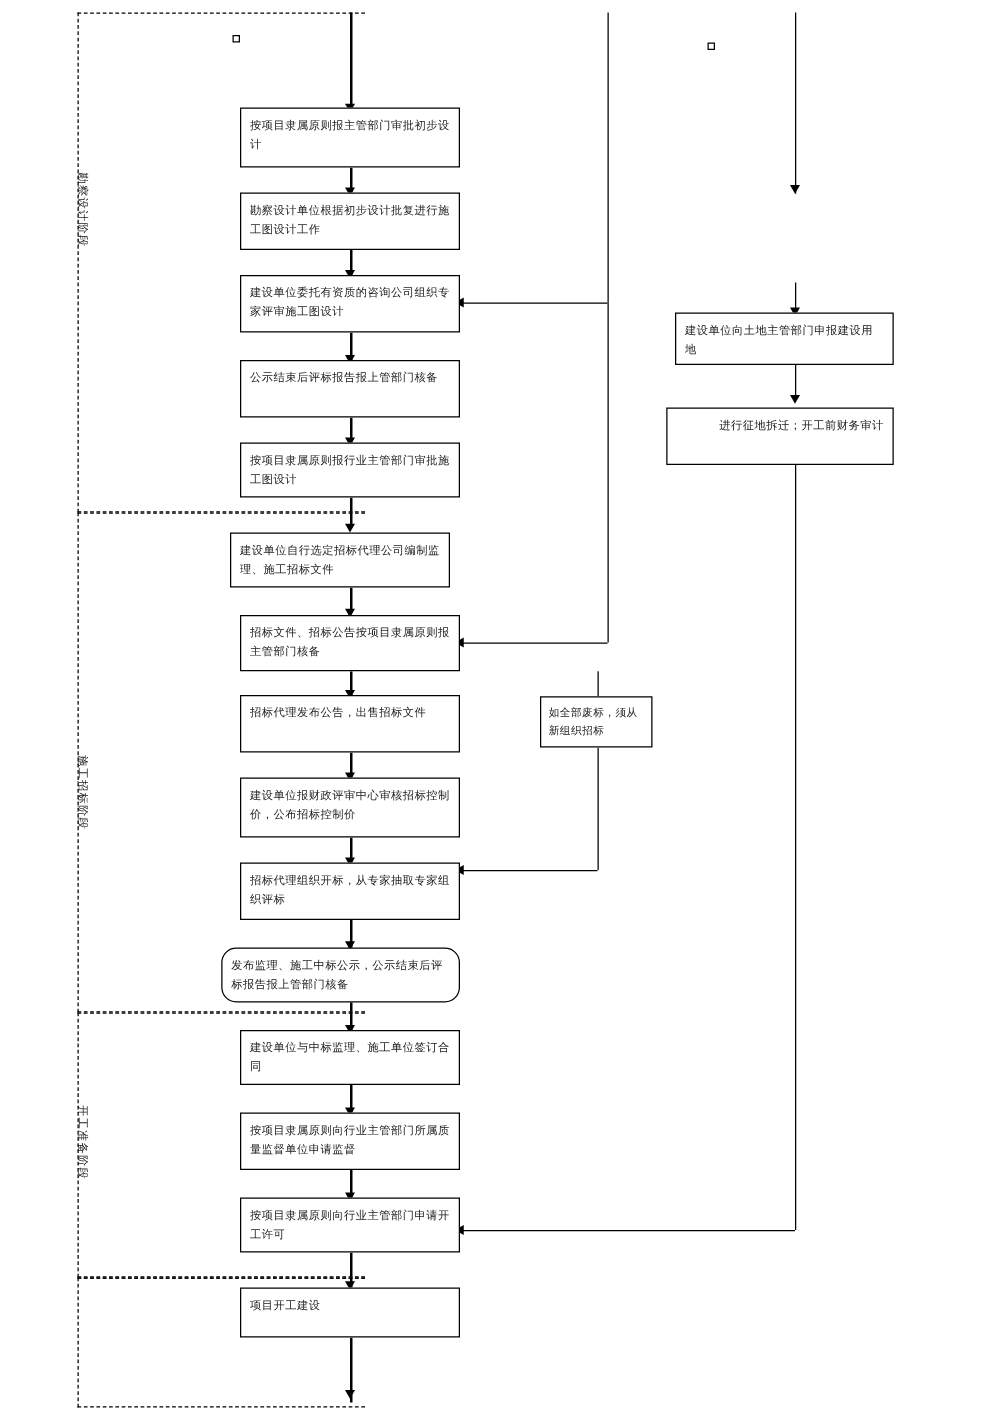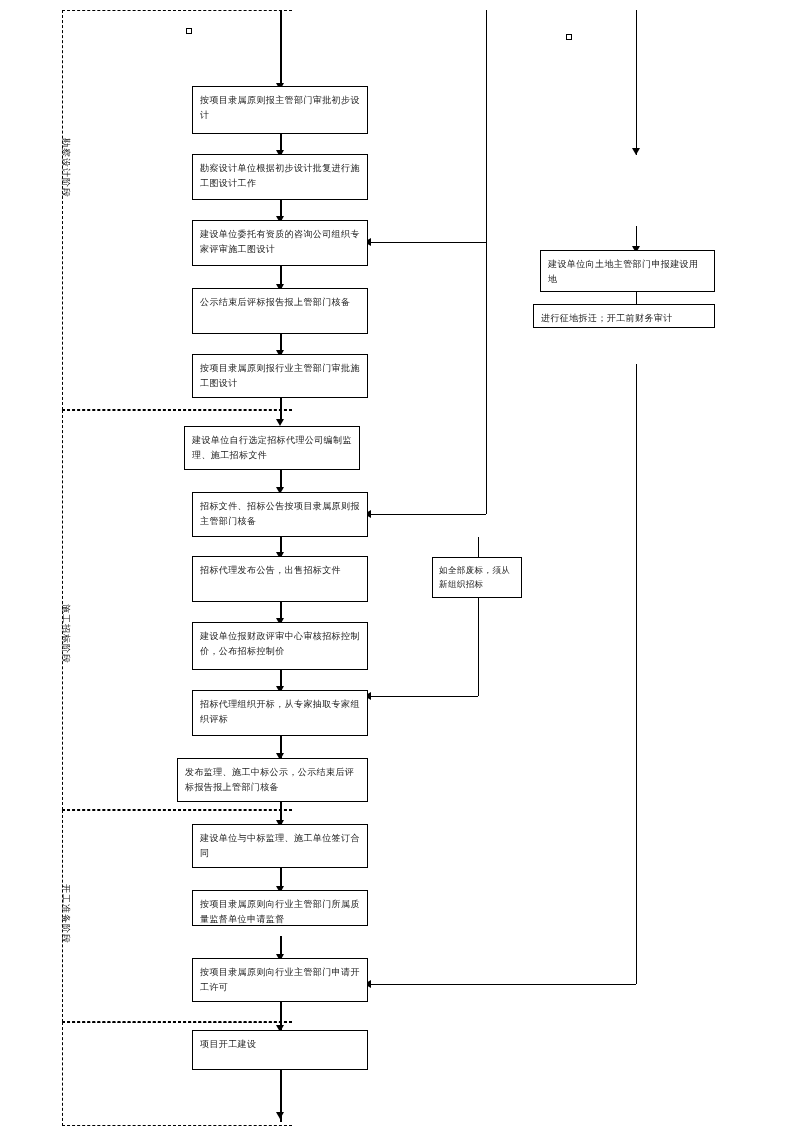--- a/index.html
+++ b/index.html
@@ -210,30 +210,30 @@
   <div class="box" style="left:184px; top:426px; width:176px; height:44px;">建设单位自行选定招标代理公司编制监理、施工招标文件</div>
 
   <div class="box" style="left:192px; top:556px; width:176px; height:46px;">招标代理发布公告，出售招标文件</div>
 
   <div class="box" style="left:192px; top:492px; width:176px; height:45px;">招标文件、招标公告按项目隶属原则报主管部门核备</div>
 
   <div class="box" style="left:192px; top:622px; width:176px; height:48px;">建设单位报财政评审中心审核招标控制价，公布招标控制价</div>
 
   <div class="box" style="left:192px; top:690px; width:176px; height:46px;">招标代理组织开标，从专家抽取专家组织评标</div>
 
-  <div class="box" style="left:177px; top:758px; width:191px; height:44px;">发布监理、施工中标公示，公示结束后评标报告报上管部门核备</div>
+  <div class="box" style="left:177px; top:758px; width:191px; height:44px;border-radius:12px;">发布监理、施工中标公示，公示结束后评标报告报上管部门核备</div>
 
   <div class="box" style="left:192px; top:824px; width:176px; height:44px;">建设单位与中标监理、施工单位签订合同</div>
 
-  <div class="box" style="left:192px; top:890px; width:176px; height:36px;">按项目隶属原则向行业主管部门所属质量监督单位申请监督</div>
+  <div class="box" style="left:192px; top:890px; width:176px; height:46px;">按项目隶属原则向行业主管部门所属质量监督单位申请监督</div>
 
   <div class="box" style="left:192px; top:958px; width:176px; height:44px;">按项目隶属原则向行业主管部门申请开工许可</div>
 
   <div class="box" style="left:192px; top:1030px; width:176px; height:40px;">项目开工建设</div>
 
 
   <div class="box" style="left:540px; top:250px; width:175px; height:42px;">建设单位向土地主管部门申报建设用地</div>
 
-  <div class="box" style="left:533px; top:304px; width:182px; height:24px;">进行征地拆迁；开工前财务审计</div>
+  <div class="box" style="left:533px; top:326px; width:182px; height:46px;text-align:right;">进行征地拆迁；开工前财务审计</div>
 
   <div class="box small" style="left:432px; top:557px; width:90px; height:41px;">如全部废标，须从新组织招标</div>
 
 </div>
 
 </body></html>

